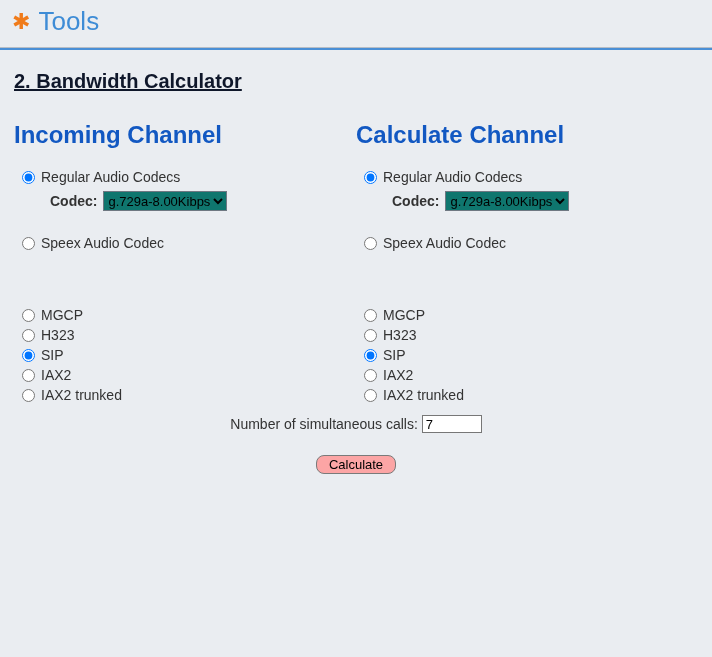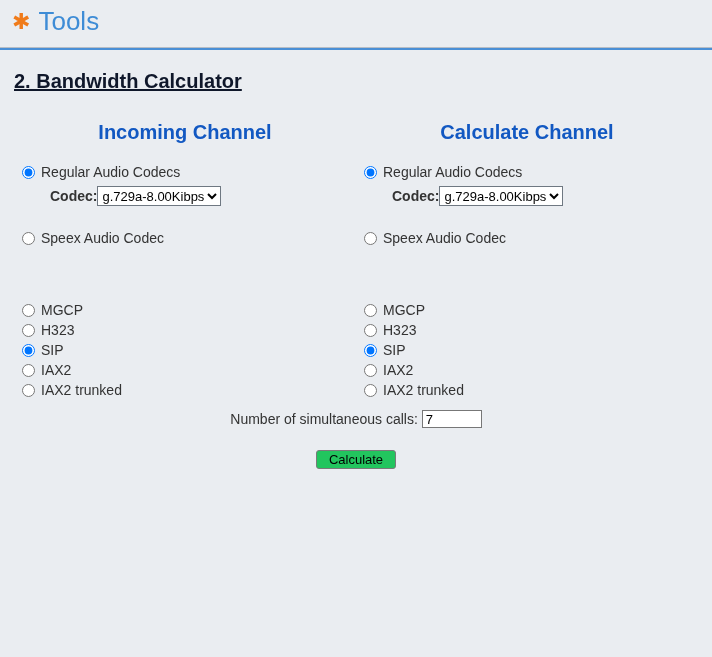--- a/index.html
+++ b/index.html
@@ -59,47 +59,47 @@
     padding: 6px 8px;
   }
   .colsep {
     border-right: 1px solid #9aa0a8;
   }
   .row-sep td {
     border-top: 1px solid #9aa0a8;
     margin-top: 36px;
   }
   .hdr {
-    text-align: center;
     color: #1258c2;
     font-weight: bold;
-    font-size: 20px;
+    font-size: 24px;
     padding: 10px 0 12px 0;
     border-top: 2px solid #8f959d;
   }
   .opt {
     display: flex;
     align-items: center;
     gap: 6px;
     padding: 2px 0;
   }
   .opt input[type=radio], .opt input[type=checkbox] {
     margin: 0;
   }
   .codec-row {
     display: flex;
     align-items: center;
+    gap: 6px;
     padding: 4px 0 10px 28px;
   }
   .codec-row label {
     font-weight: bold;
   }
   select {
     font-size: 13px;
-    background: #ffffff;
+    background: #0f766e;
     border: 1px solid #6f7882;
     height: 20px;
   }
   .tall { height: 72px; }
   .simrow td {
     border-top: 1px solid #9aa0a8;
     border-bottom: 2px solid #8f959d;
     text-align: center;
     padding: 4px 0;
   }
@@ -111,23 +111,23 @@
     border: 1px solid #777;
     background: #fff;
   }
   .btnrow td {
     text-align: center;
     padding: 18px 0 0 0;
   }
   button.calc-btn {
     font-size: 13px;
     padding: 1px 12px;
-    background: #22c55e;
+    background: #fca5a5;
     border: 1px solid #7a7a7a;
-    border-radius: 3px;
+    border-radius: 8px;
     cursor: pointer;
   }
 </style>
 </head>
 <body>
 
 <div class="top">
   <div class="title-row">
     <span class="star-icon">✱</span>
     <span class="page-title">Tools</span>

